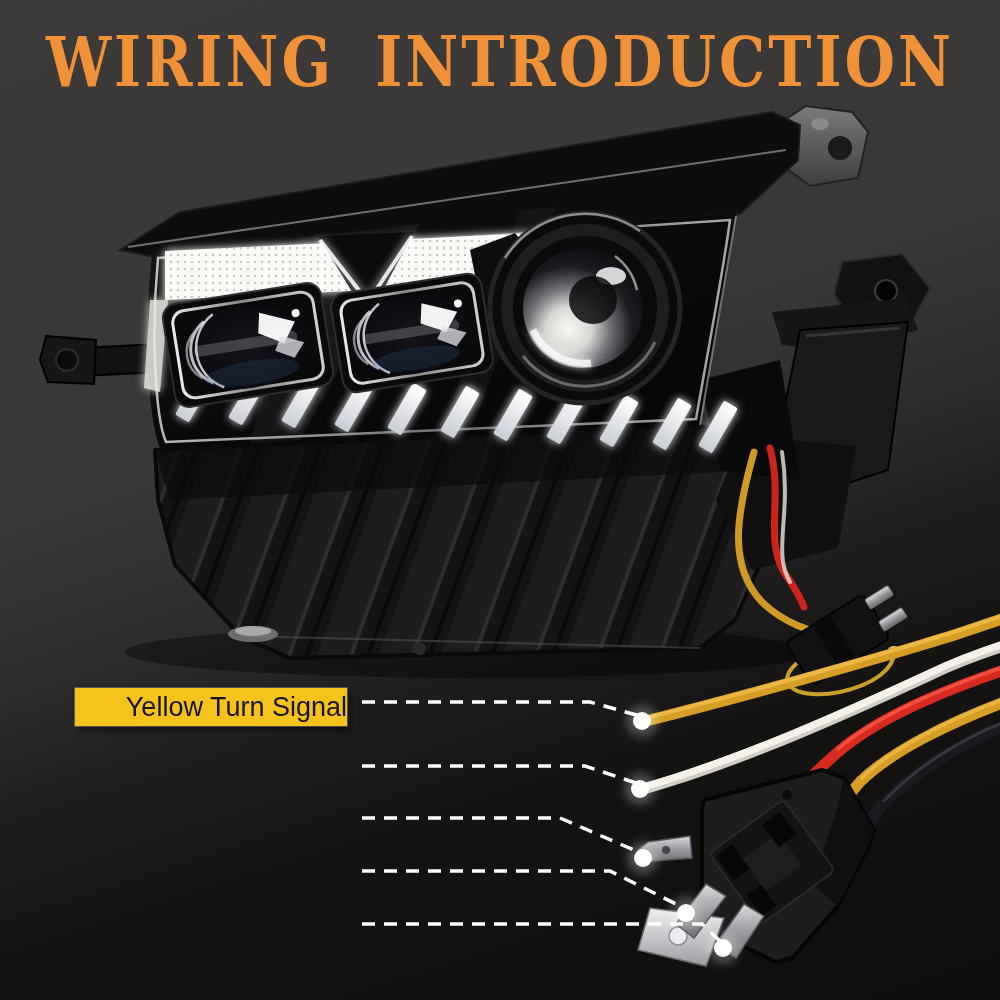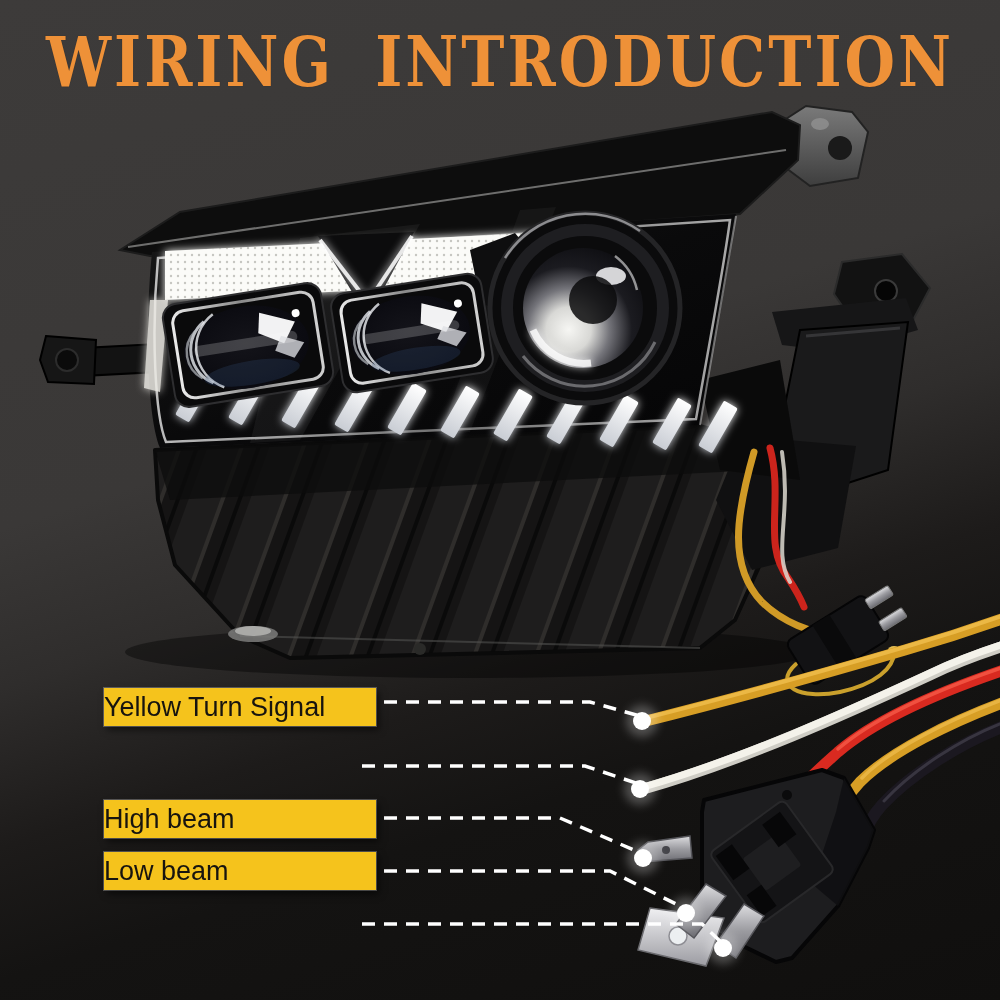--- a/index.html
+++ b/index.html
@@ -21,24 +21,23 @@
     transform:scaleY(1.18);
     transform-origin:top center;
     text-shadow:0 0 1px rgba(40,25,5,.35);
   }
   svg.scene{position:absolute;left:0;top:0;}
   .wire-label{
     position:absolute;left:75px;width:272px;height:38px;
     background:#F5C31C;
     color:#17140F;
     font:27px/38px "Liberation Sans", sans-serif;
-    text-align:left;
+    text-align:right;
     box-shadow:0 0 0 1px rgba(255,255,255,.25), 3px 4px 7px rgba(0,0,0,.55);
     z-index:5;
-    margin-left:29px;
   }
 </style>
 </head>
 <body>
 
 <div class="poster">
 
   <h1 class="title">WIRING INTRODUCTION</h1>
 
   <svg class="scene" width="1000" height="1000" viewBox="0 0 1000 1000">
@@ -287,16 +286,14 @@
         <circle cx="686" cy="913" r="9" fill="#fff"></circle>
       </g>
       <g>
         <circle cx="723" cy="948" r="16" fill="#fff" opacity="0.25" filter="url(#softBlur)"></circle>
         <circle cx="723" cy="948" r="9" fill="#fff"></circle>
       </g>
     </g>
   </svg>
 
   <div class="wire-label" style="top:688px">Yellow Turn Signal</div>
-  <div class="wire-label" style="top:800px">High beam</div>
-  <div class="wire-label" style="top:852px">Low beam</div>
 
 </div>
 
 </body></html>

